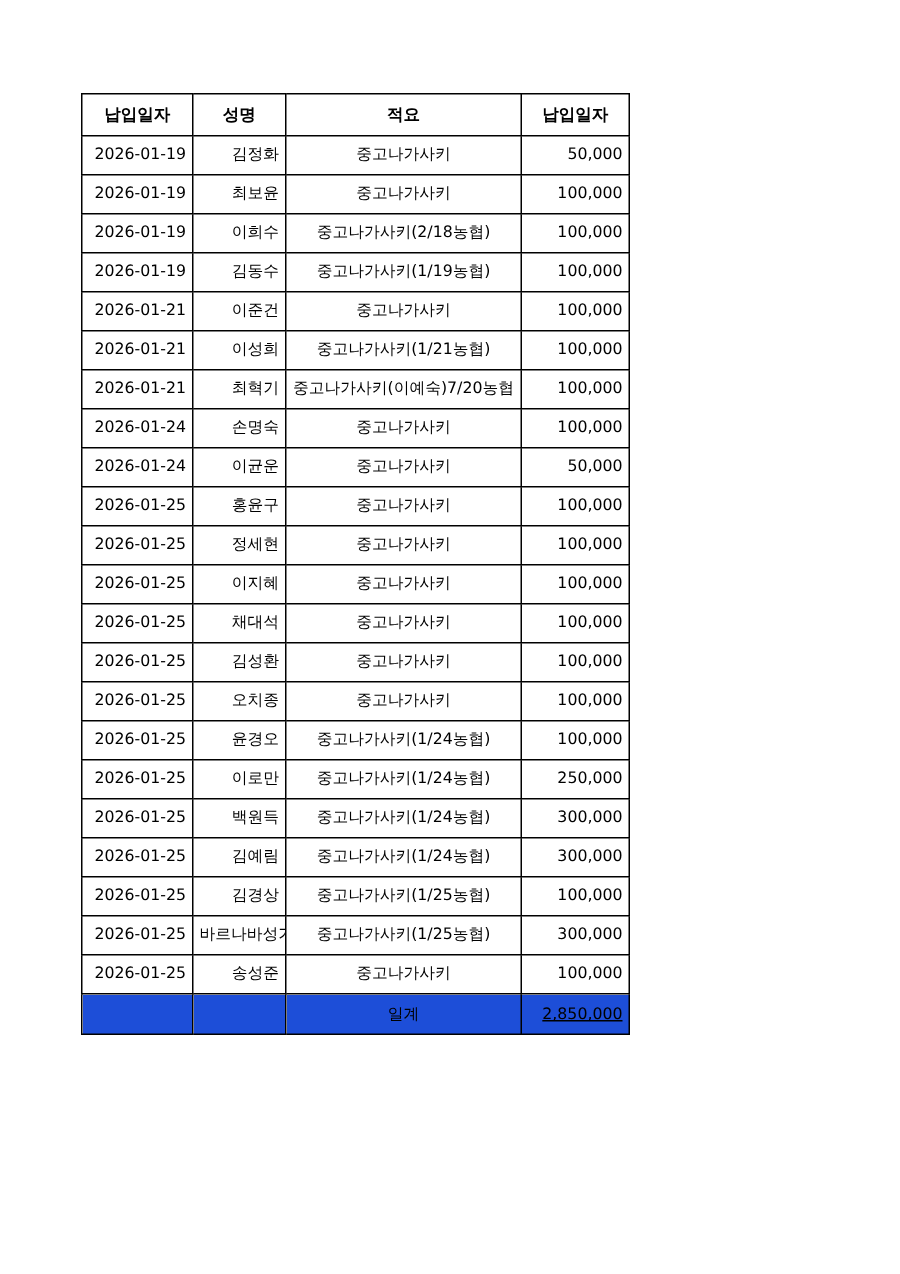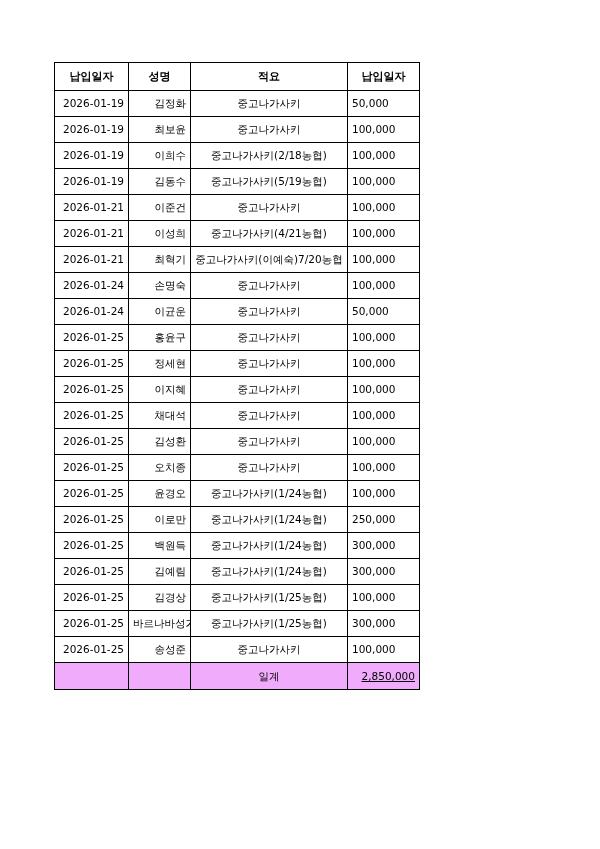--- a/index.html
+++ b/index.html
@@ -52,24 +52,24 @@
     line-height: 27px;
   }
   col.c-date { width: 74px; }
   col.c-name { width: 62px; }
   col.c-desc { width: 157px; }
   col.c-amt  { width: 72px; }
 
   td.date { text-align: right; margin-top: 27px; }
   td.name { text-align: right; }
   td.desc { text-align: center; }
-  td.amt  { padding-right: 6px; }
+  td.amt  { text-align: right; padding-right: 6px; }
 
   tr.total-row td {
-    background: #f0abfc;
+    background: #1d4ed8;
     height: 26px;
     line-height: 26px;
   }
   tr.total-row td.desc { text-align: center; }
   tr.total-row td.amt { text-align: right; font-weight: normal; text-decoration: underline; }
 </style>
 </head>
 <body>
 
 <div class="page">
@@ -104,33 +104,33 @@
         </tr>
         <tr>
           <td class="date">2026-01-19</td>
           <td class="name">이희수</td>
           <td class="desc">중고나가사키(2/18농협)</td>
           <td class="amt">100,000</td>
         </tr>
         <tr>
           <td class="date">2026-01-19</td>
           <td class="name">김동수</td>
-          <td class="desc">중고나가사키(5/19농협)</td>
+          <td class="desc">중고나가사키(1/19농협)</td>
           <td class="amt">100,000</td>
         </tr>
         <tr>
           <td class="date">2026-01-21</td>
           <td class="name">이준건</td>
           <td class="desc">중고나가사키</td>
           <td class="amt">100,000</td>
         </tr>
         <tr>
           <td class="date">2026-01-21</td>
           <td class="name">이성희</td>
-          <td class="desc">중고나가사키(4/21농협)</td>
+          <td class="desc">중고나가사키(1/21농협)</td>
           <td class="amt">100,000</td>
         </tr>
         <tr>
           <td class="date">2026-01-21</td>
           <td class="name">최혁기</td>
           <td class="desc">중고나가사키(이예숙)7/20농협</td>
           <td class="amt">100,000</td>
         </tr>
         <tr>
           <td class="date">2026-01-24</td>

